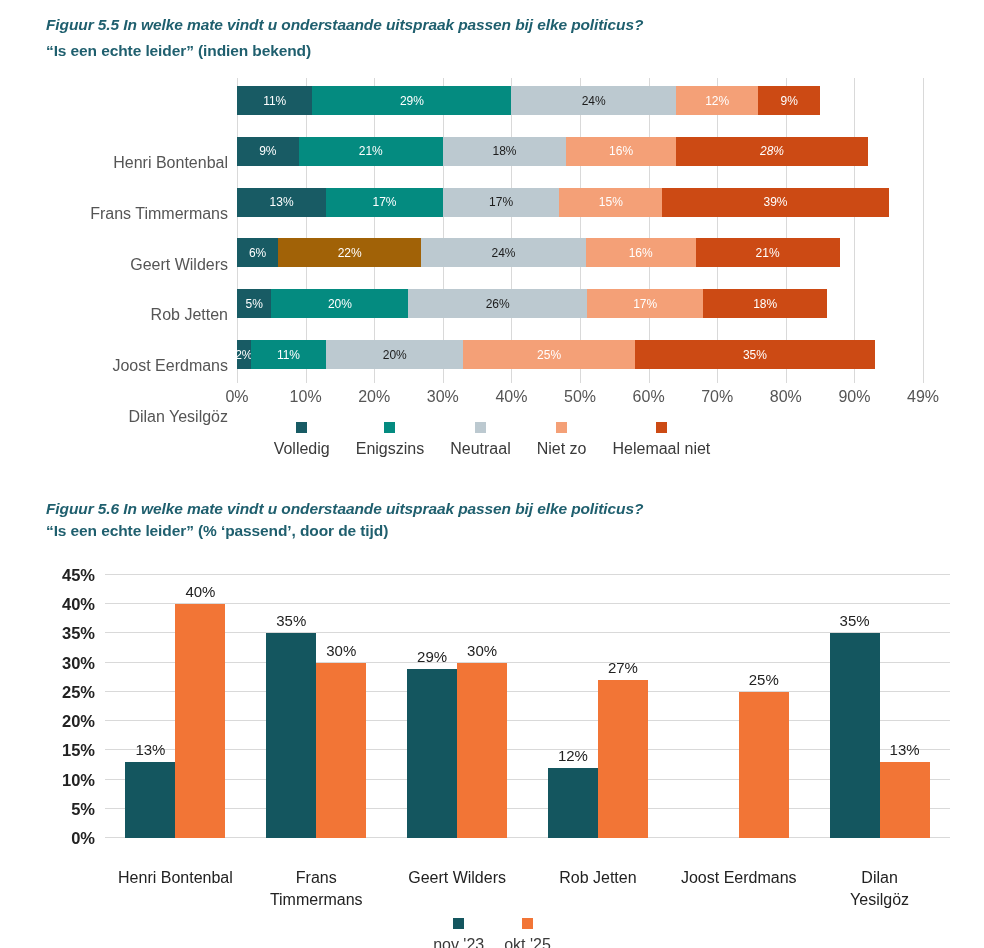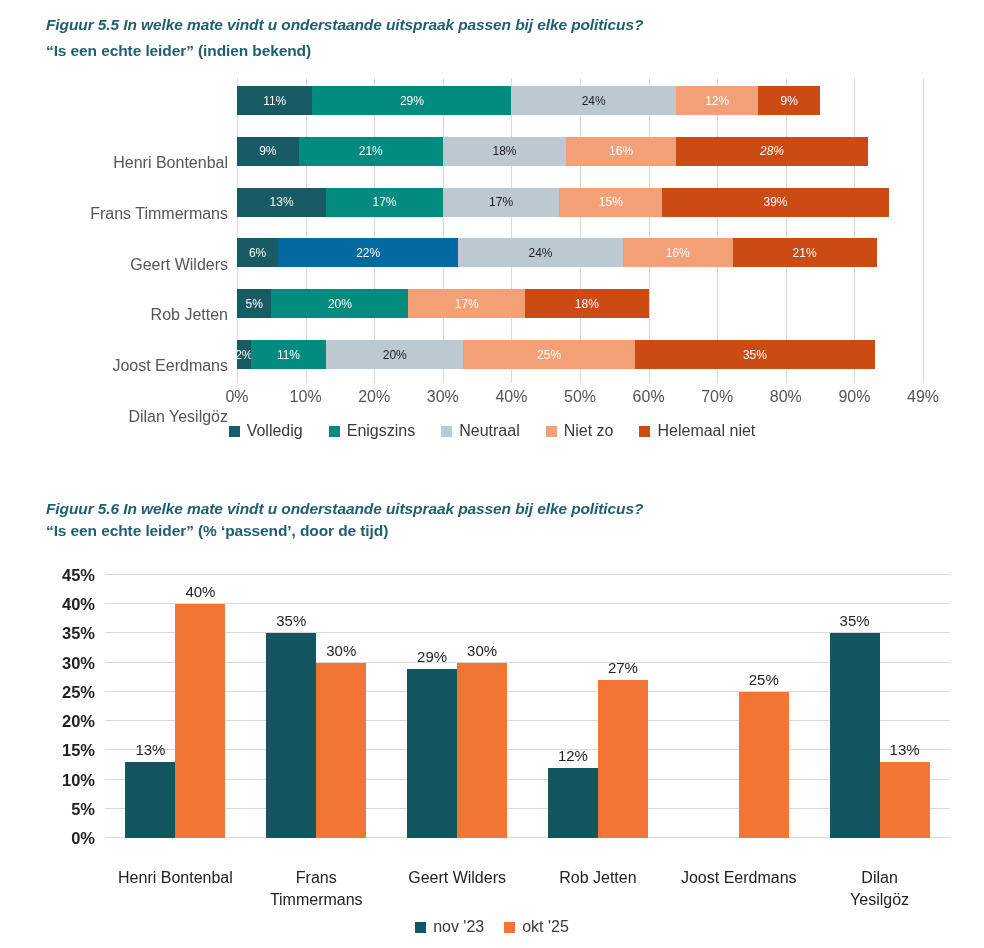--- a/index.html
+++ b/index.html
@@ -116,20 +116,21 @@
     align-items: center;
     gap: 26px;
   }
   .legend-item {
     display: flex;
     align-items: center;
     gap: 7px;
     font-size: 16px;
     color: #3a3a3a;
     white-space: nowrap;
+    flex-direction: column;
   }
   .legend-swatch {
     width: 11px;
     height: 11px;
     display: inline-block;
   }
 
   
   #chart2 {
     position: absolute;
@@ -250,28 +251,29 @@
       </div>
       <div class="c1-row" style="top: 109.6px;">
         <div class="c1-seg" style="width: 89.18px; background: rgb(24, 91, 100);">13%</div>
         <div class="c1-seg" style="width: 116.62px; background: rgb(4, 139, 128);">17%</div>
         <div class="c1-seg dark-text" style="width: 116.62px; background: rgb(188, 201, 208);">17%</div>
         <div class="c1-seg" style="width: 102.9px; background: rgb(244, 160, 119);">15%</div>
         <div class="c1-seg" style="width: 226.38px; background: rgb(204, 74, 20);">39%</div>
       </div>
       <div class="c1-row" style="top: 160.4px;">
         <div class="c1-seg" style="width: 41.16px; background: rgb(24, 91, 100);">6%</div>
-        <div class="c1-seg" style="width: 180px; background: #0369a1;">22%</div>
+        <div class="c1-seg" style="width: 143px; background: #a16207;">22%</div>
         <div class="c1-seg dark-text" style="width: 164.64px; background: rgb(188, 201, 208);">24%</div>
         <div class="c1-seg" style="width: 109.76px; background: rgb(244, 160, 119);">16%</div>
         <div class="c1-seg" style="width: 144.06px; background: rgb(204, 74, 20);">21%</div>
       </div>
       <div class="c1-row" style="top: 211.2px;">
         <div class="c1-seg" style="width: 34.3px; background: rgb(24, 91, 100);">5%</div>
         <div class="c1-seg" style="width: 137.2px; background: rgb(4, 139, 128);">20%</div>
+        <div class="c1-seg dark-text" style="width: 178.36px; background: rgb(188, 201, 208);">26%</div>
         <div class="c1-seg" style="width: 116.62px; background: rgb(244, 160, 119);">17%</div>
         <div class="c1-seg" style="width: 123.48px; background: rgb(204, 74, 20);">18%</div>
       </div>
       <div class="c1-row" style="top: 262px;">
         <div class="c1-seg" style="width: 13.72px; background: rgb(24, 91, 100);">2%</div>
         <div class="c1-seg" style="width: 75.46px; background: rgb(4, 139, 128);">11%</div>
         <div class="c1-seg dark-text" style="width: 137.2px; background: rgb(188, 201, 208);">20%</div>
         <div class="c1-seg" style="width: 171.5px; background: rgb(244, 160, 119);">25%</div>
         <div class="c1-seg" style="width: 240.1px; background: rgb(204, 74, 20);">35%</div>
       </div>

